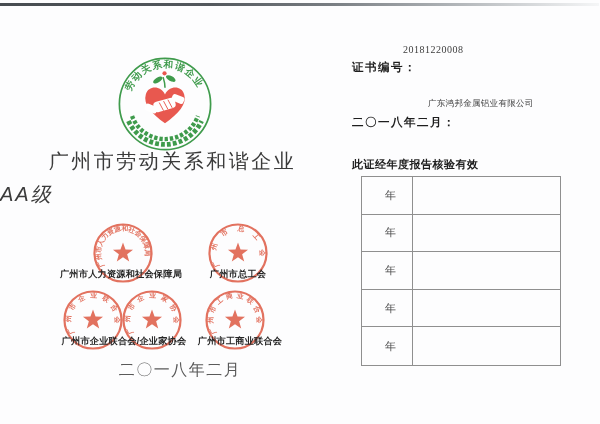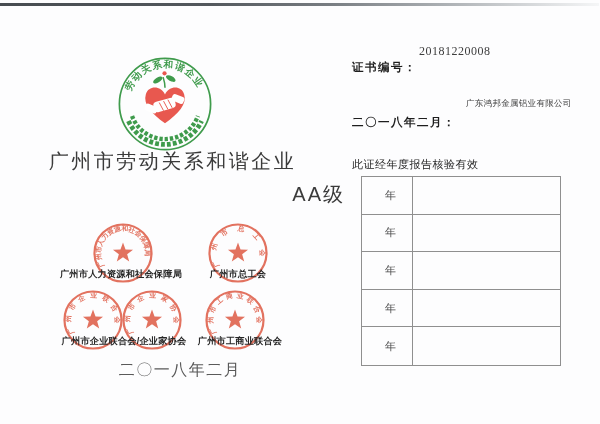--- a/index.html
+++ b/index.html
@@ -13,46 +13,46 @@
     background:linear-gradient(to right,#474c51 0%,#53585d 35%,#787d82 55%,#aeb2b6 75%,#dfe1e3 92%,#f5f6f7 100%);
   }
   .page{position:absolute;inset:0;}
   
   .emblem{position:absolute;left:117px;top:56px;width:96px;height:96px;}
   .title-line1{
     position:absolute;left:0;top:148px;width:345px;text-align:center;
     font-size:20px;letter-spacing:2.5px;color:#3b3b3b;font-weight:400;white-space:nowrap;
   }
   .title-line2{
-    position:absolute;left:0;top:181px;width:345px;text-align:right;
-    font-size:20px;letter-spacing:2px;color:#3b3b3b;font-weight:500;
+    position:absolute;left:0;top:181px;width:345px;text-align:left;
+    font-size:20px;letter-spacing:2px;color:#3b3b3b;font-weight:500;font-style:italic;
   }
   .stamps-layer{position:absolute;left:0;top:0;width:600px;height:424px;}
   .stamp-caption{
     position:absolute;transform:translateX(-50%);white-space:nowrap;
     font-size:9.2px;font-weight:bold;color:#262626;letter-spacing:0.2px;z-index:5;
   }
   .cert-date{
     position:absolute;left:180px;top:360px;transform:translateX(-50%);
     font-size:16px;letter-spacing:1.5px;color:#5a5a5a;white-space:nowrap;
   }
   
   .field-label{
     position:absolute;font-size:11.5px;font-weight:bold;color:#1e1e1e;
     letter-spacing:1.5px;white-space:nowrap;margin-top:20px;
   }
   .field-value{
     position:absolute;font-family:"Liberation Serif", serif;color:#3d3d3d;white-space:nowrap;
   }
   .cert-no-label{left:352px;top:40px;}
-  .cert-no-value{left:419px;top:44px;font-size:12px;letter-spacing:0.5px;}
+  .cert-no-value{left:403px;top:44px;font-size:10px;letter-spacing:0.5px;}
   .holder-label{left:352px;top:95px;}
-  .holder-value{left:428px;top:98px;font-size:8.5px;letter-spacing:0.3px;margin-left:38px;}
+  .holder-value{left:428px;top:98px;font-size:8.5px;letter-spacing:0.3px;}
   .verify-title{
-    position:absolute;left:352px;top:157px;font-size:11px;font-weight:normal;
+    position:absolute;left:352px;top:157px;font-size:11px;font-weight:bold;
     color:#1e1e1e;letter-spacing:0.5px;white-space:nowrap;
   }
   .year-table{
     position:absolute;left:361px;top:176px;width:200px;height:190px;
     border:1px solid #8f8f8f;box-sizing:border-box;
   }
   .year-row{
     height:37.6px;display:flex;box-sizing:border-box;border-bottom:1px solid #8f8f8f;
   }
   .year-row:last-child{border-bottom:none;}

